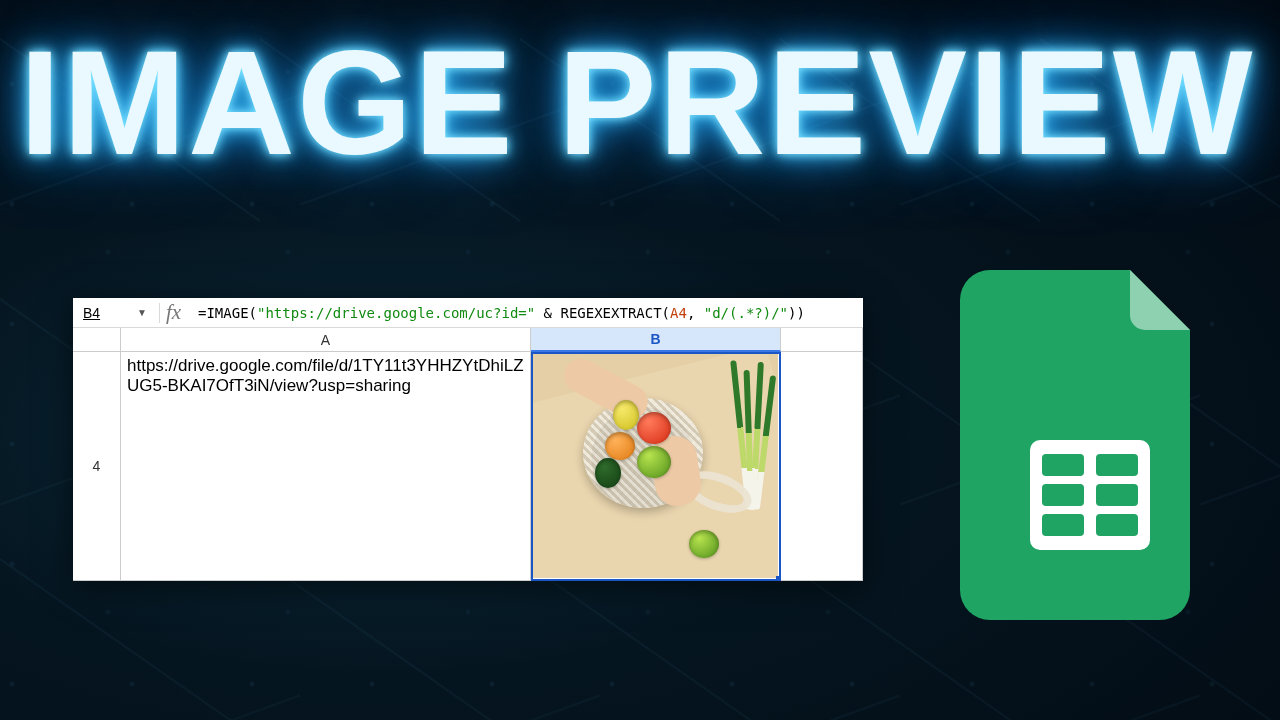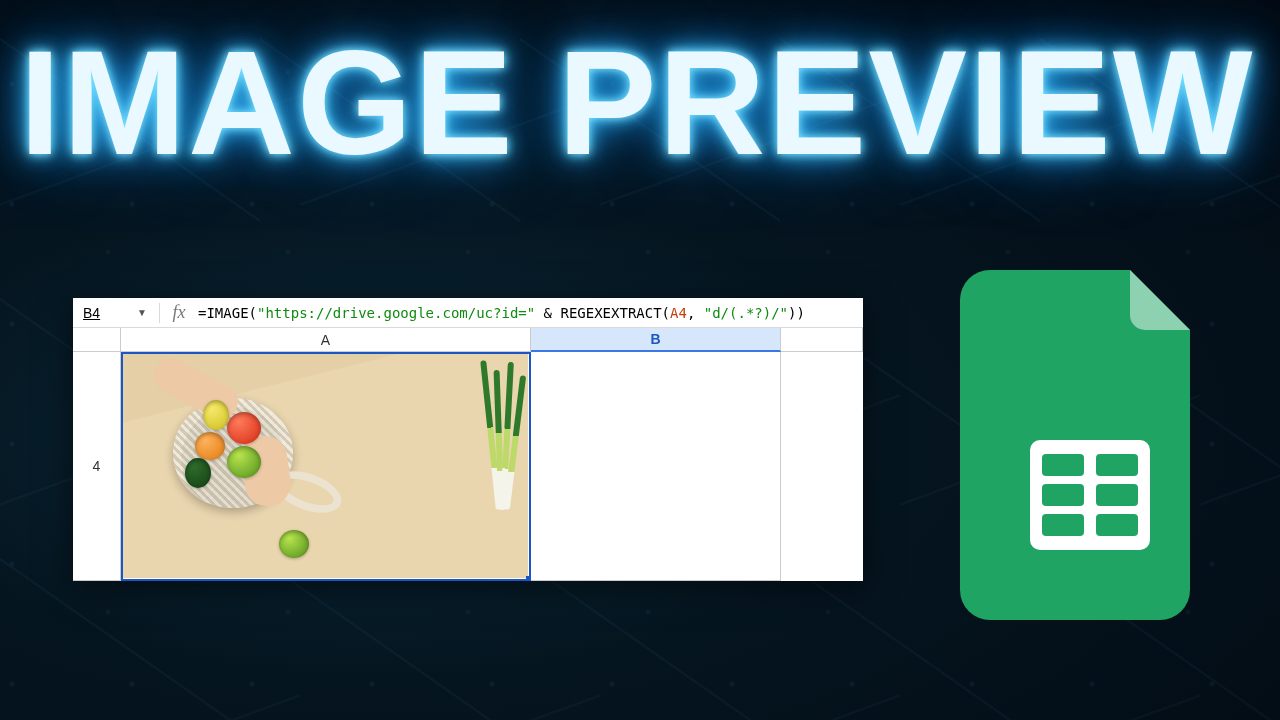--- a/index.html
+++ b/index.html
@@ -55,21 +55,21 @@
     font-size: 14px;
   }
   .name-box {
     width: 58px; padding: 0 10px;
     font-family: Arial, sans-serif;
     color: #000;
     text-decoration: underline;
   }
   .dd { width: 22px; display:flex; justify-content:center; color:#555; font-size:10px; }
   .vsep { width:1px; height:20px; background:#d9d9d9; margin:0 6px; }
-  .fx { width: 26px; text-align:center; color:#777; font-style: italic; font-family: "Times New Roman", serif; font-size:18px; }
+  .fx { width: 26px; color:#777; font-style: italic; font-family: "Times New Roman", serif; font-size:21px; }
   .formula {
     flex: 1; padding: 0 6px; font-family: Menlo, Consolas, monospace;
     font-size: 14px; white-space: nowrap; overflow: hidden;
   }
   .formula .black { color:#000;margin-top:48px; }
   .formula .green { color:#108a10; }
   .formula .orange { color:#c2410c; }
 
   .grid {
     flex:1; display:grid;
@@ -177,20 +177,21 @@
     </div>
   </div>
 
   <div class="grid">
     <div class="corner"></div>
     <div class="colhead">A</div>
     <div class="colhead sel">B</div>
     <div class="colhead"></div>
 
     <div class="rowhead">4</div>
+    <div class="cell a">https://drive.google.com/file/d/1TY11t3YHHZYtDhiLZUG5-BKAI7OfT3iN/view?usp=sharing</div>
     <div class="cell selected">
       <div class="img-cell">
         <div class="table-surface"></div>
         <div class="scallions">
             <span></span>
             <span></span>
             <span></span>
             <span></span>
           </div>
         <div class="bag"></div>

